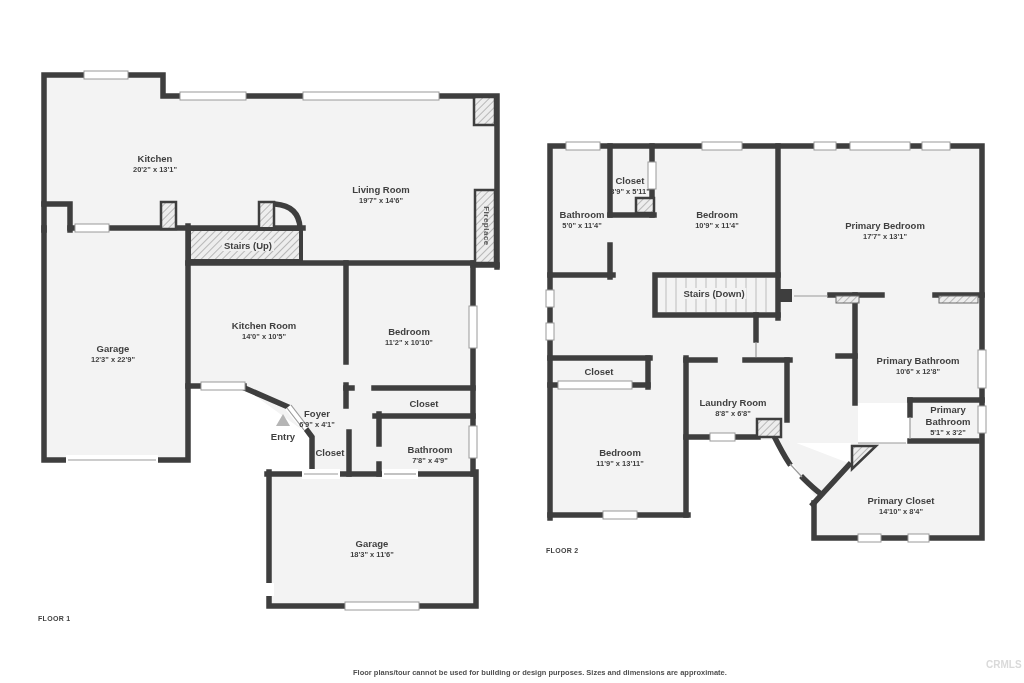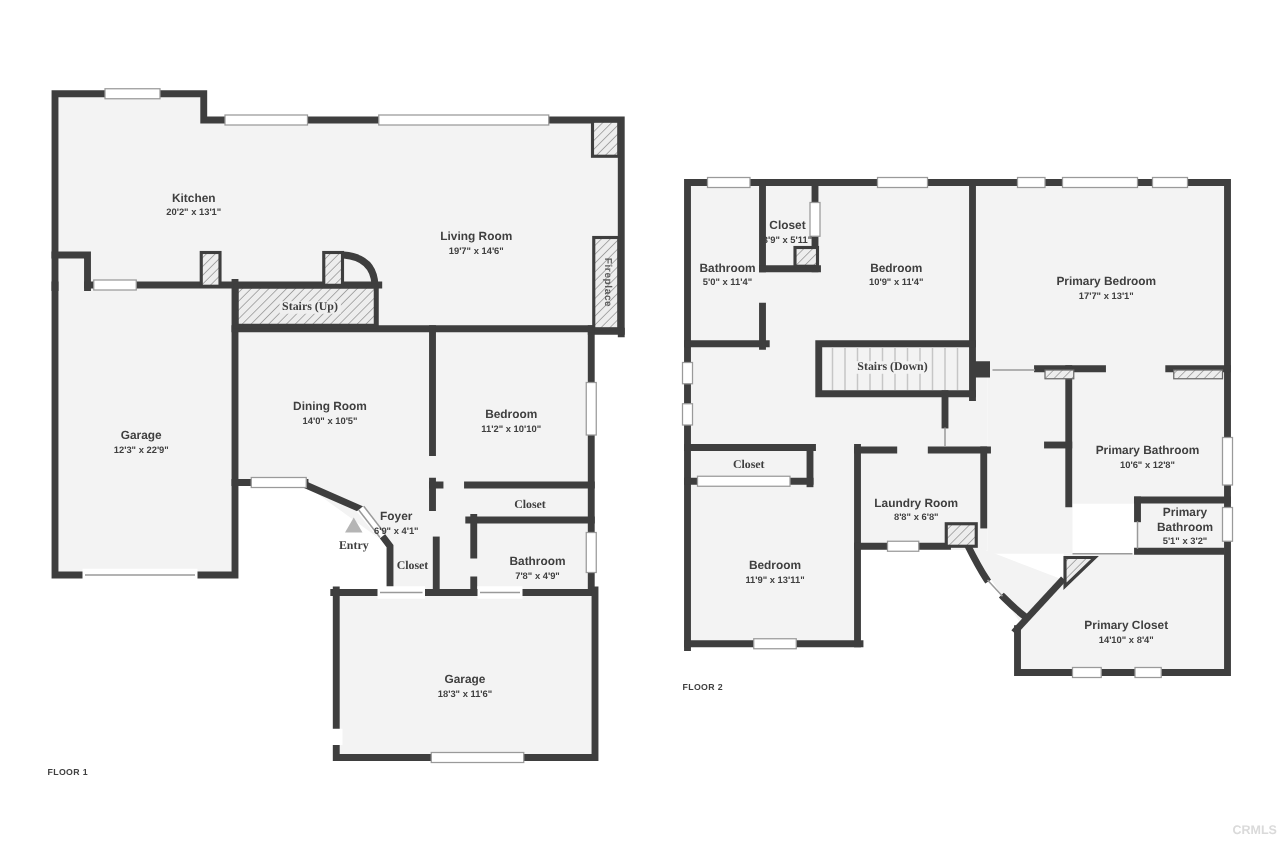--- a/index.html
+++ b/index.html
@@ -12,21 +12,21 @@
   .gap{fill:#ffffff;}
   .thin{stroke:#9a9a9a;stroke-width:1.2;fill:none;}
   .tread{stroke:#c6c6c6;stroke-width:1.2;}
   .hatch{fill:url(#hatchP);stroke:#3e3e3e;stroke-width:4;}
   .hatch2{fill:url(#hatchP);stroke:#3e3e3e;stroke-width:2.5;}
   .hatch3{fill:url(#hatchP);stroke:#6a6a6a;stroke-width:1;}
   .room-label{position:absolute;transform:translate(-50%,-50%);text-align:center;
               white-space:nowrap;line-height:1.25;color:#3f3f3f;}
   .rname{font-size:9.5px;font-weight:700;margin-top:24px;}
   .rdims{font-size:7.5px;font-weight:700;}
-  .single{font-size:9.5px;font-weight:700;font-family:Liberation Serif, serif;}
+  .single{font-size:9.5px;font-weight:700;}
   .bg{background:#efefef;padding:0 2px;}
   .narrow{white-space:normal;width:60px;}
   .vert{transform:translate(-50%,-50%) rotate(90deg);font-size:8px;font-weight:700;color:#5a5a5a;letter-spacing:0.5px;}
   .floor-tag{position:absolute;font-size:7px;font-weight:700;color:#3f3f3f;letter-spacing:0.3px;}
   .address{position:absolute;left:55px;top:661px;font-size:12px;font-weight:700;color:#3a3a3a;}
   .disclaimer{position:absolute;left:353px;top:668px;font-size:7.5px;font-weight:600;color:#4f4f4f;}
   .watermark{position:absolute;left:986px;top:659px;font-size:10px;font-weight:700;color:#dadada;}
 </style>
 </head>
 <body>
@@ -184,21 +184,21 @@
   </div>
   <div class="room-label" style="left:381px;top:183px;">
     <div class="rname">Living Room</div>
     <div class="rdims">19'7" x 14'6"</div>
   </div>
   <div class="room-label" style="left:113px;top:342px;">
     <div class="rname">Garage</div>
     <div class="rdims">12'3" x 22'9"</div>
   </div>
   <div class="room-label" style="left:264px;top:319px;">
-    <div class="rname">Dining Room</div>
+    <div class="rname">Kitchen Room</div>
     <div class="rdims">14'0" x 10'5"</div>
   </div>
   <div class="room-label" style="left:409px;top:325px;">
     <div class="rname">Bedroom</div>
     <div class="rdims">11'2" x 10'10"</div>
   </div>
   <div class="room-label" style="left:317px;top:407px;">
     <div class="rname">Foyer</div>
     <div class="rdims">6'9" x 4'1"</div>
   </div>
@@ -264,14 +264,15 @@
     <div class="rdims">14'10" x 8'4"</div>
   </div>
   <div class="room-label" style="left:714px;top:292px;">
     <span class="single bg" style="background:#f3f3f3;margin-top:16px;">Stairs (Down)</span>
   </div>
   <div class="room-label" style="left:599px;top:370px;">
     <span class="single">Closet</span>
   </div>
   <div class="floor-tag" style="left:546px;top:547px;">FLOOR 2</div>
 
+  <div class="disclaimer">Floor plans/tour cannot be used for building or design purposes. Sizes and dimensions are approximate.</div>
   <div class="watermark">CRMLS</div>
 </div>
 
 </body></html>

